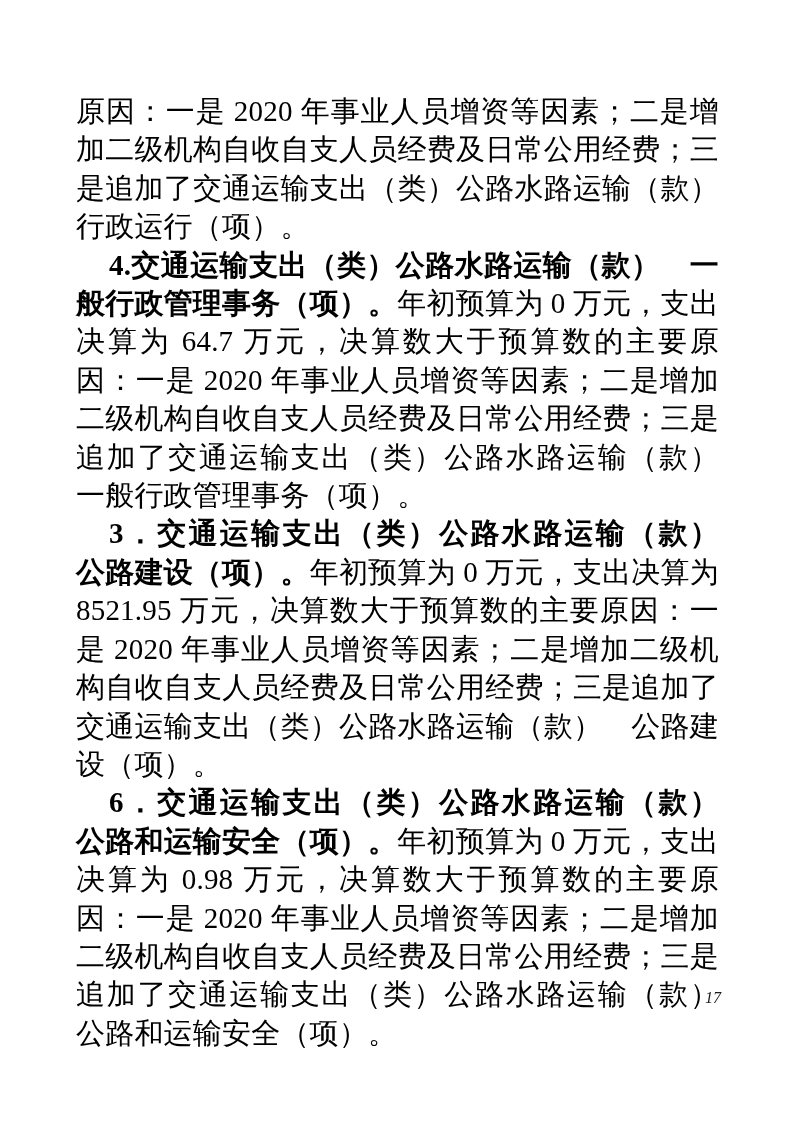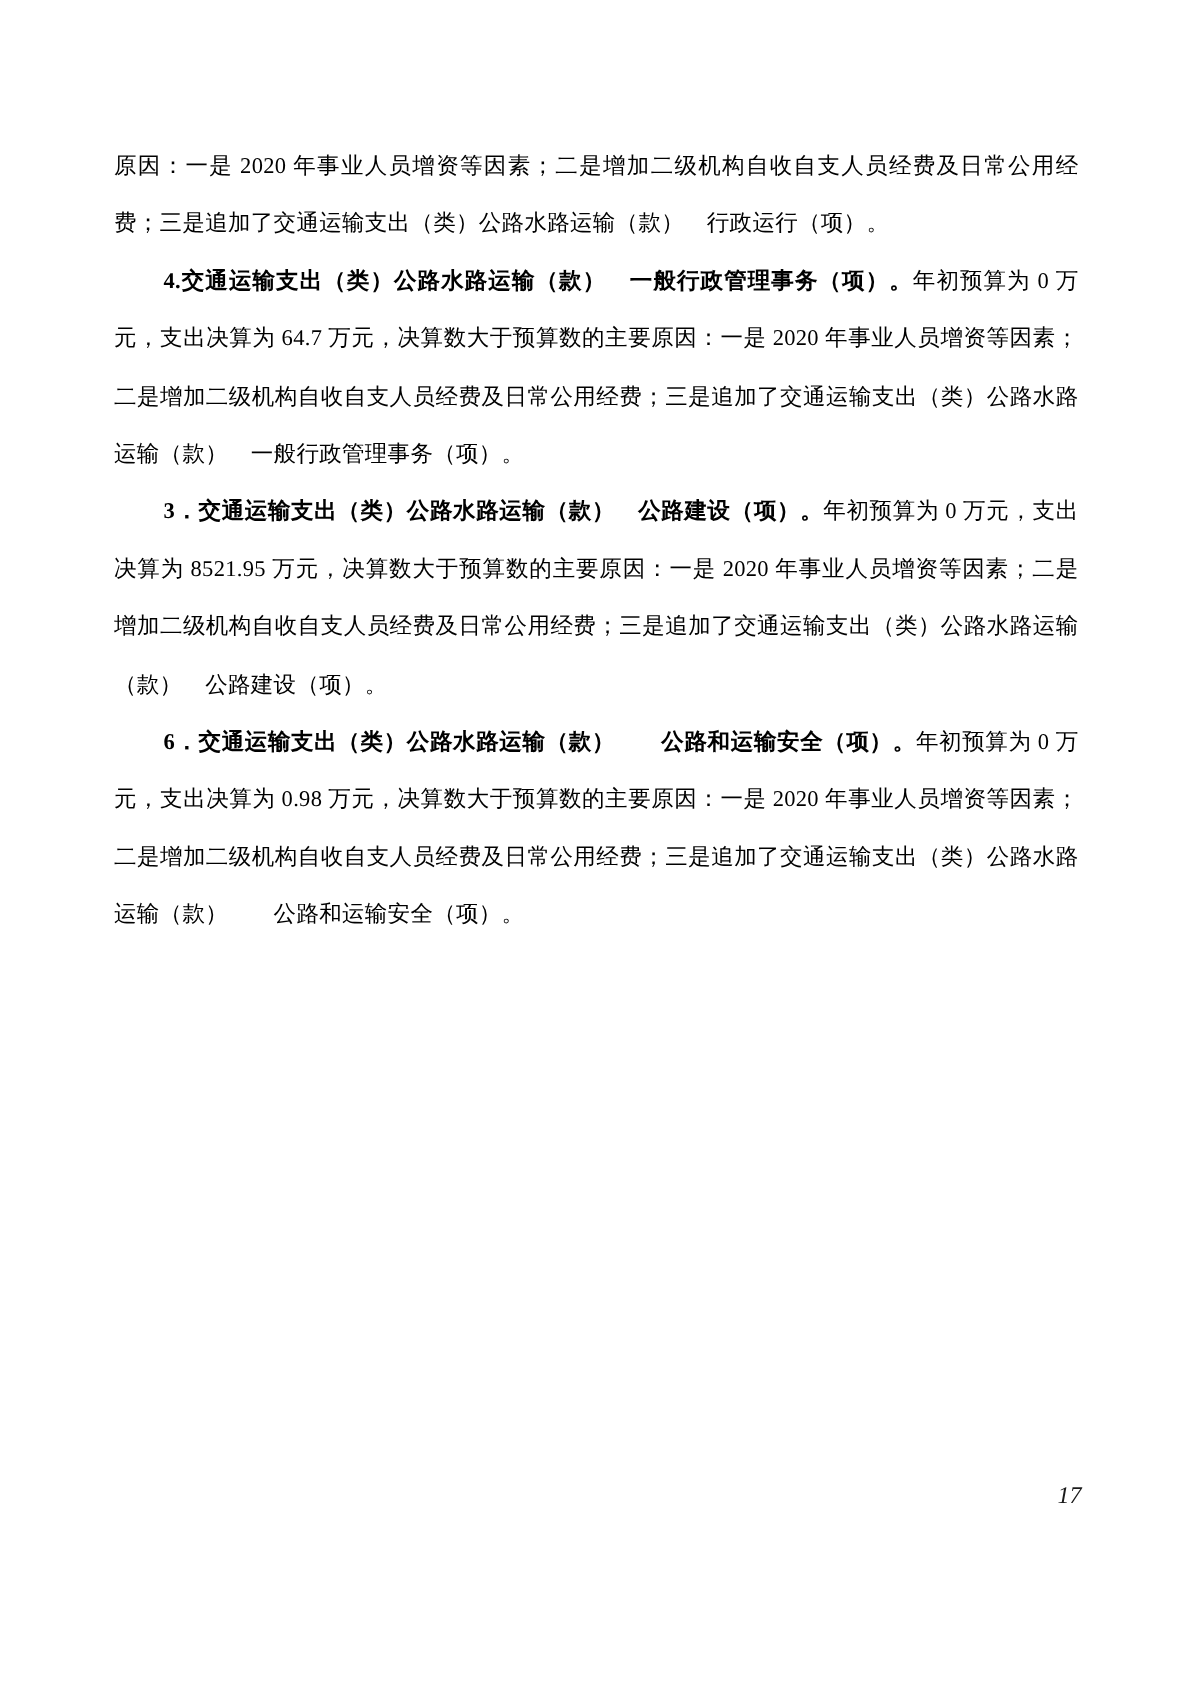--- a/index.html
+++ b/index.html
@@ -14,21 +14,21 @@
     background: #ffffff;
     overflow: hidden;
     font-family: "Liberation Serif", "DejaVu Serif", serif;
     color: #000000;
   }
   .doc-body {
     position: absolute;
     left: 76px;
     top: 92px;
     width: 643px;
-    font-size: 15px;
+    font-size: 29px;
     line-height: 38.4px;
     text-align: justify;
     letter-spacing: 0.2px;
   }
   .para {
     margin: 0;
     padding: 0;
     text-indent: 33px;
   }
   .para.continuation {

